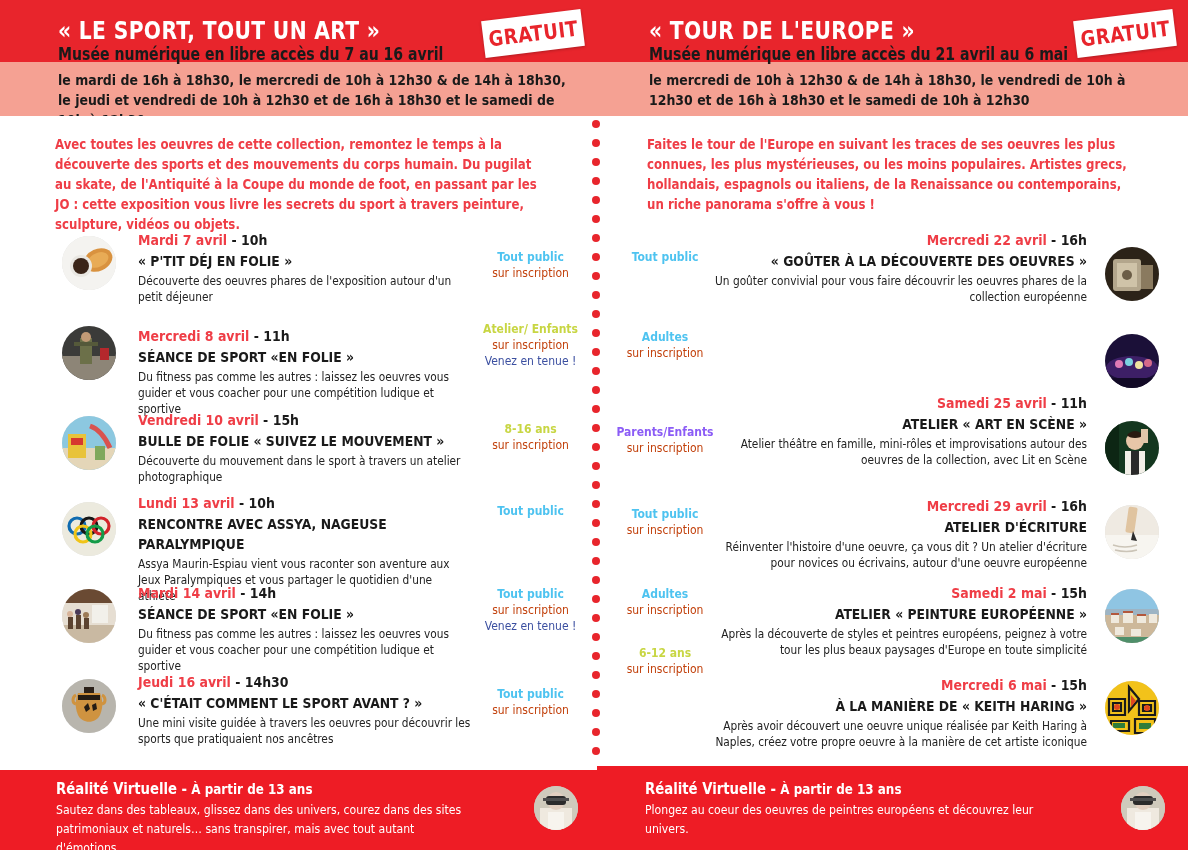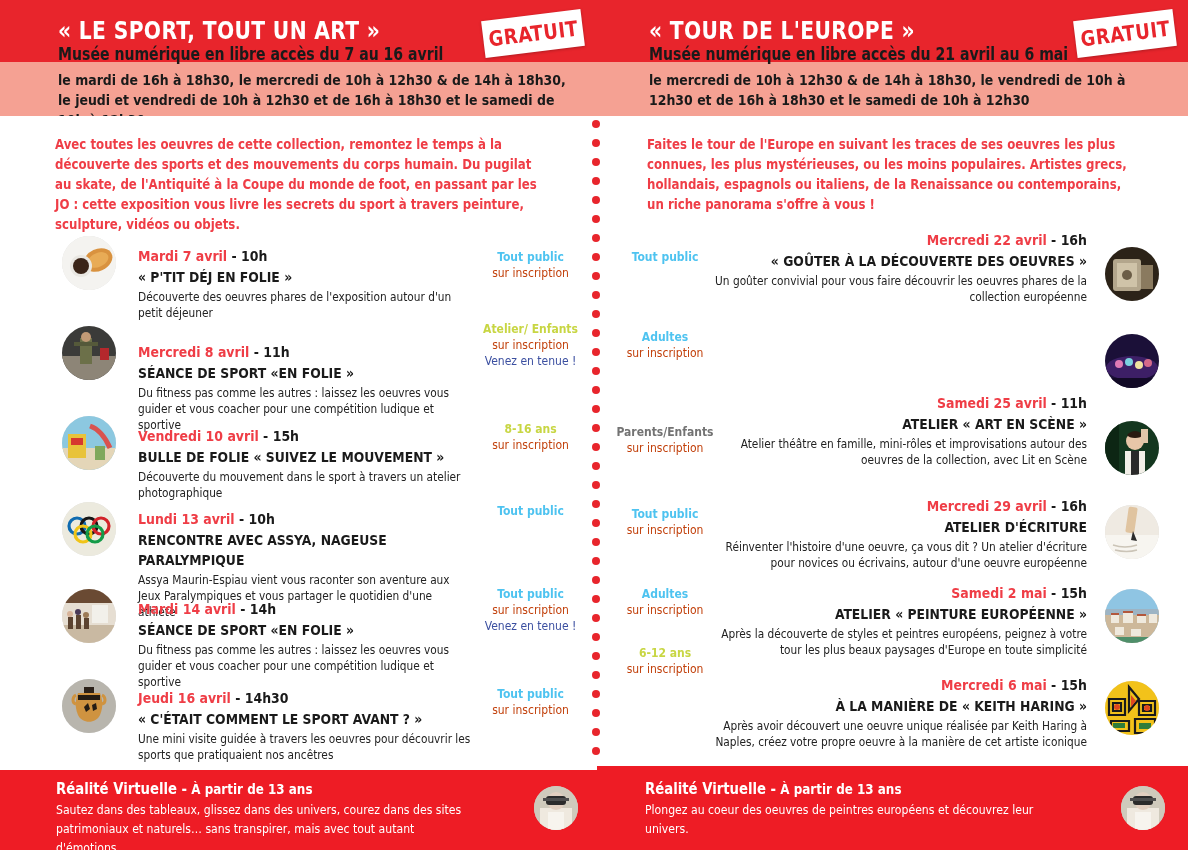--- a/index.html
+++ b/index.html
@@ -80,21 +80,21 @@
   }
   .col.left .intro  { left:55px; top:18px; width:500px; text-align:left; }
   .col.right .intro { left:50px; top:18px; width:500px; text-align:left; }
   .thumb {
     position:absolute; width:54px; height:54px; border-radius:50%;
     overflow:hidden; background:#ddd;
   }
   .thumb svg { display:block; width:54px; height:54px; }
 
   .ev-body { position:absolute; }
-  .col.left .ev-body  { left:138px; width:330px; text-align:left;margin-top:16px; }
+  .col.left .ev-body  { left:138px; width:330px; text-align:left; }
   .col.right .ev-body { left:100px; width:330px; text-align:right; }
 
   .ev-date {
     font-size:14.5px; font-weight:bold; color:#1a1a1a; line-height:19px;
     transform: scaleX(.96); transform-origin:left center; white-space:nowrap;
   }
   .col.right .ev-date { transform-origin:right center; }
   .ev-date .d { color:#ef3d46; }
 
   .ev-title {
@@ -348,21 +348,21 @@
             <rect x="26" y="30" width="8" height="24" fill="#2a2a2a"></rect>
             <rect x="36" y="8" width="7" height="14" fill="#e0c6a8"></rect>
           </svg>
         </div>
         <div class="ev-body" style="top: 278px; left: 110px; width: 380px;">
           <div class="ev-date"><span class="d">Samedi 25 avril</span><span> - 11h</span></div>
           <div class="ev-title">ATELIER « ART EN SCÈNE »</div>
           <div class="ev-desc">Atelier théâtre en famille, mini-rôles et improvisations autour des oeuvres de la collection, avec Lit en Scène</div>
         </div>
         <div class="ev-aud" style="top: 308px;">
-          <span class="aud-main" style="color: #737373;">Parents/Enfants</span>
+          <span class="aud-main" style="color: #8b5cf6;">Parents/Enfants</span>
           <span class="aud-sub">sur inscription</span>
         </div>
         <div class="thumb" style="top: 389px; left: 508px;">
           <svg viewBox="0 0 54 54">
             <rect width="54" height="54" fill="#efeae2"></rect>
             <rect y="30" width="54" height="24" fill="#f7f5f0"></rect>
             <rect x="22" y="2" width="9" height="26" rx="2" fill="#e0c4a0" transform="rotate(8 26 15)"></rect>
             <path d="M28 26l4 10-6-1z" fill="#2b2b2b"></path>
             <path d="M8 40q12 4 24 0" stroke="#cbc4b7" stroke-width="1.5" fill="none"></path>
             <path d="M10 45q12 3 22 0" stroke="#cbc4b7" stroke-width="1.5" fill="none"></path>

